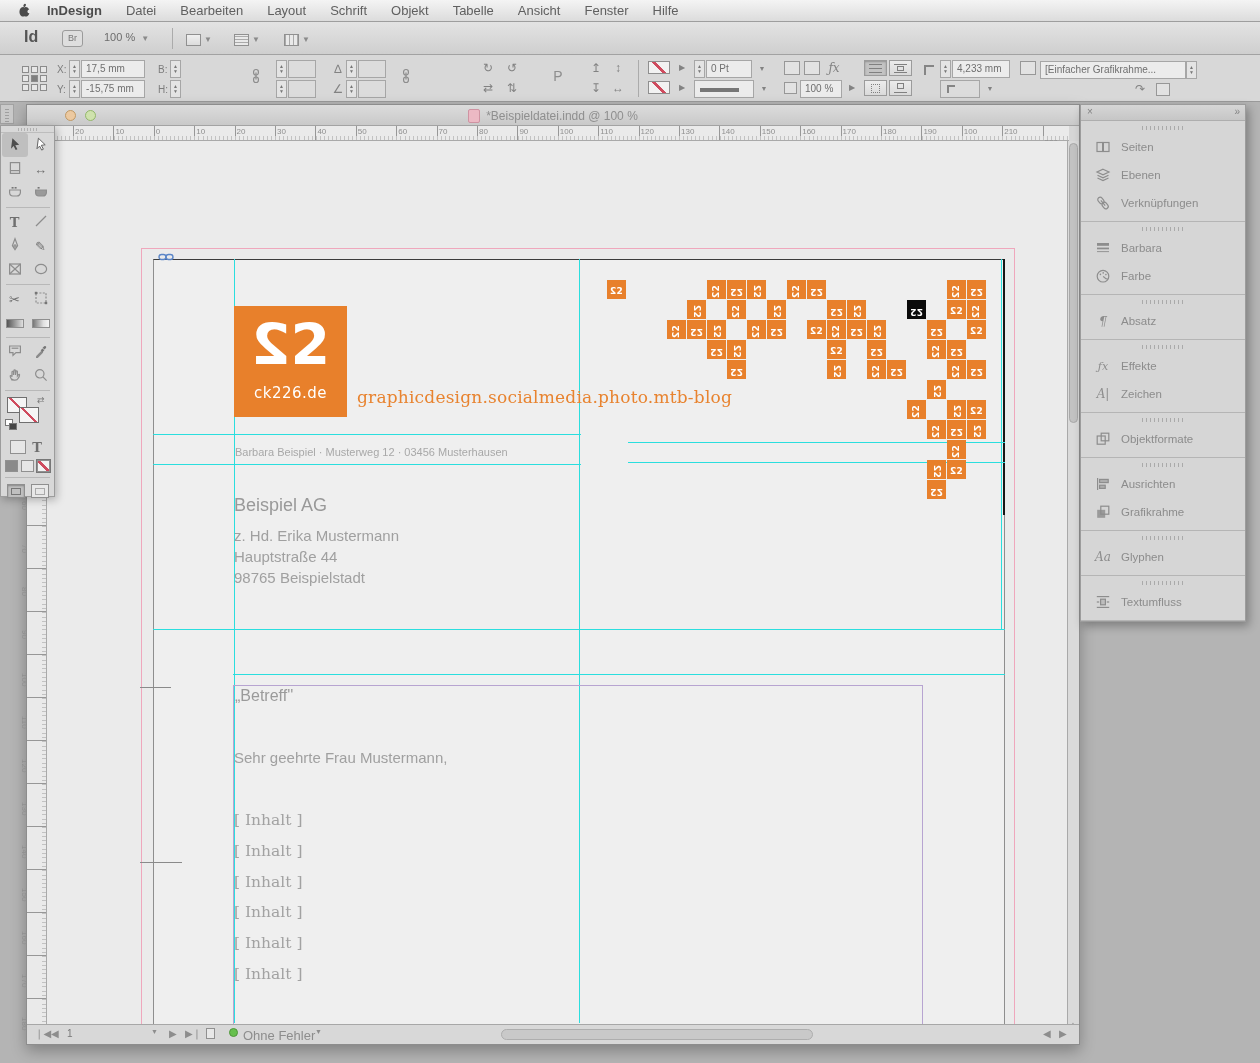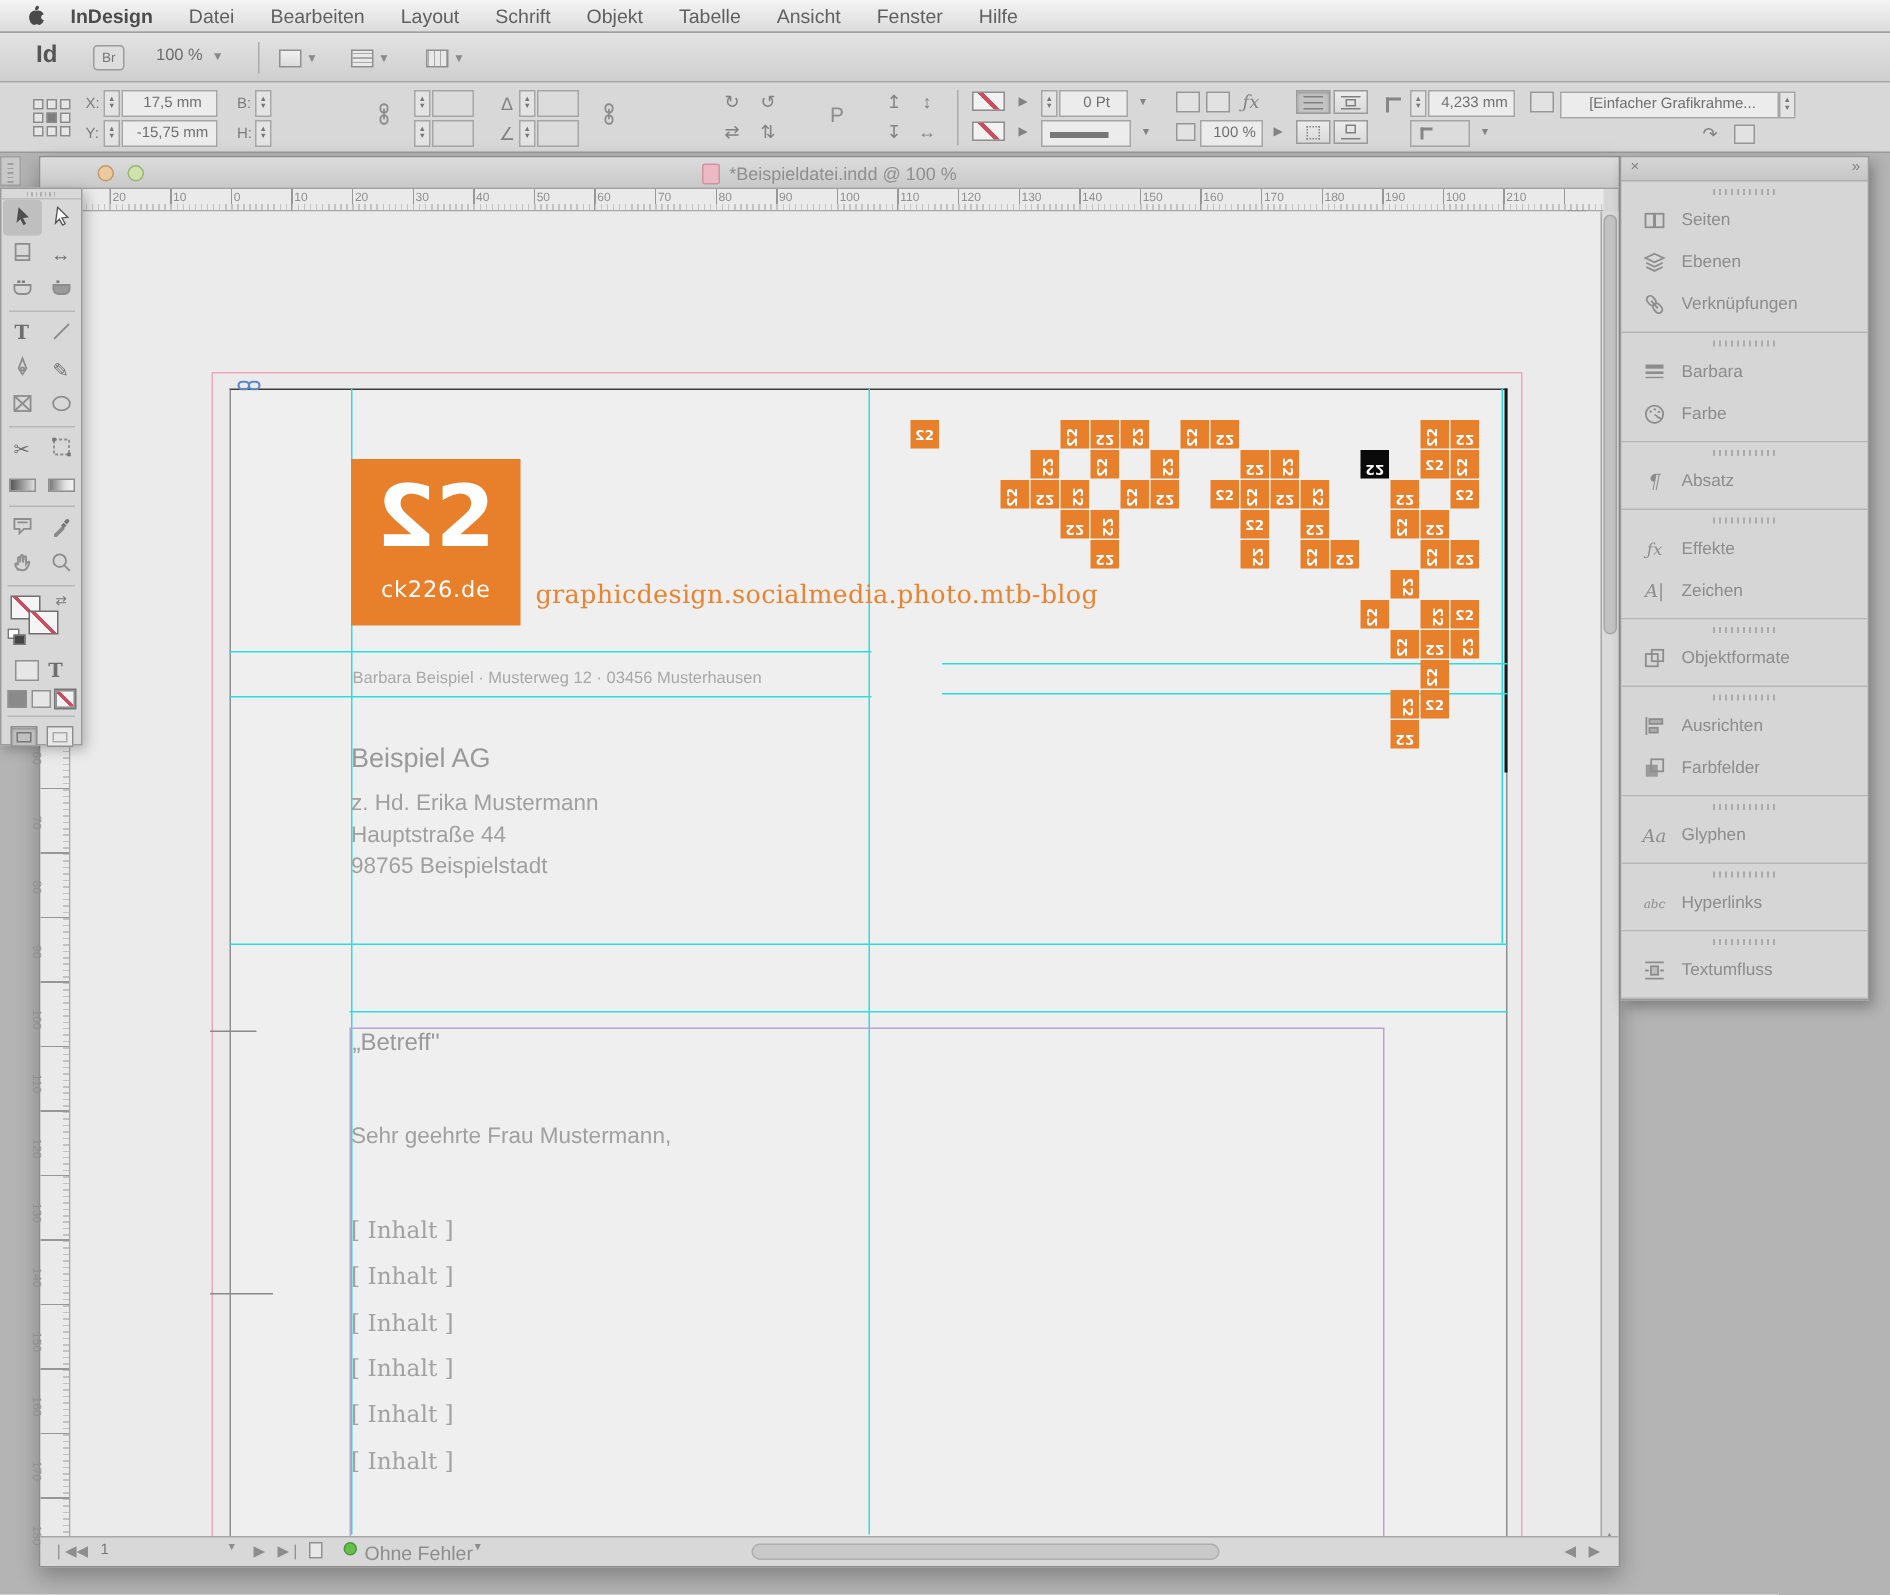--- a/index.html
+++ b/index.html
@@ -24,21 +24,21 @@
 .viewbtn{position:absolute;top:8px;width:36px;height:17px;}
 .viewbtn .vb-ic{display:inline-block;width:15px;height:12px;border:1px solid #909090;background:linear-gradient(#f0f0f0,#dcdcdc);vertical-align:middle;}
 .viewbtn .vb-ic.grid{background:repeating-linear-gradient(90deg,#aaa 0 1px,#e9e9e9 1px 4px),repeating-linear-gradient(0deg,#aaa 0 1px,#e9e9e9 1px 4px);}
 .viewbtn .vb-ic.lines{background:repeating-linear-gradient(0deg,#e9e9e9 0 2px,#aaa 2px 3px);}
 .viewbtn .car{font-size:8px;color:#8a8a8a;margin-left:3px;vertical-align:middle;}
 
 
 #cpanel{position:absolute;left:0;top:55px;width:1260px;height:47px;background:#d8d8d8;border-bottom:1px solid #9a9a9a;font-size:10px;color:#777;}
 #cpanel .lbl{position:absolute;font-size:10px;color:#7c7c7c;}
 .stepper{position:absolute;width:11px;height:18px;background:#e4e4e4;border:1px solid #a6a6a6;font-size:5px;line-height:5px;color:#777;text-align:center;padding-top:3px;}
-.fld{position:absolute;height:18px;background:#ececec;border:1px solid #a6a6a6;font-size:10px;color:#6f6f6f;line-height:16px;padding-left:4px;overflow:hidden;white-space:nowrap;text-align:center;}
+.fld{position:absolute;height:18px;background:#ececec;border:1px solid #a6a6a6;font-size:10px;color:#6f6f6f;line-height:16px;padding-left:4px;overflow:hidden;white-space:nowrap;}
 .fld.dis{background:#dcdcdc;color:#a0a0a0;}
 .gbtn{position:absolute;width:20px;height:18px;color:#828282;font-size:12px;text-align:center;line-height:17px;}
 .sq{position:absolute;width:16px;height:14px;border:1px solid #979797;background:#e2e2e2;}
 .proxy{position:absolute;left:22px;top:11px;width:25px;height:25px;display:grid;grid-template-columns:repeat(3,1fr);gap:2px;}
 .proxy i{border:1px solid #8b8b8b;background:#e6e6e6;}
 .proxy i.on{background:#7e7e7e;}
 .swatch{position:absolute;width:22px;height:13px;border:1px solid #8f8f8f;background:#f2f2f2;}
 .swatch.none{background:linear-gradient(45deg,#f2f2f2 44%,#cf4b5e 44%,#cf4b5e 56%,#f2f2f2 56%);}
 .car{color:#8a8a8a;}
 .wrapbtn{position:absolute;width:23px;height:16px;border:1px solid #9b9b9b;background:linear-gradient(#ececec,#dadada);}
@@ -717,35 +717,28 @@
           </span>
           <span class="dlabel">Ausrichten</span>
         </div>
         <div class="ditem">
           <span class="dicn">
             <svg class="icn" viewBox="0 0 16 16">
               <rect x="2.2" y="5.8" width="8" height="8" fill="#9a9a9a" stroke="none"></rect>
               <rect x="5.8" y="2.2" width="8" height="8"></rect>
             </svg>
           </span>
-          <span class="dlabel">Farbfelder</span>
+          <span class="dlabel">Grafikrahme</span>
         </div>
       </div>
       <div class="dgroup">
         <div class="dots"></div>
         <div class="ditem">
           <span class="dicn ticn" style="font-size: 12px;">Aa</span>
           <span class="dlabel">Glyphen</span>
-        </div>
-      </div>
-      <div class="dgroup">
-        <div class="dots"></div>
-        <div class="ditem">
-          <span class="dicn ticn" style="font-size: 8px;">abc</span>
-          <span class="dlabel">Hyperlinks</span>
         </div>
       </div>
       <div class="dgroup">
         <div class="dots"></div>
         <div class="ditem">
           <span class="dicn">
             <svg class="icn" viewBox="0 0 16 16">
               <line x1="1.8" y1="2.6" x2="14.2" y2="2.6"></line>
               <line x1="1.8" y1="13.4" x2="14.2" y2="13.4"></line>
               <line x1="1.8" y1="8" x2="4.2" y2="8"></line>

